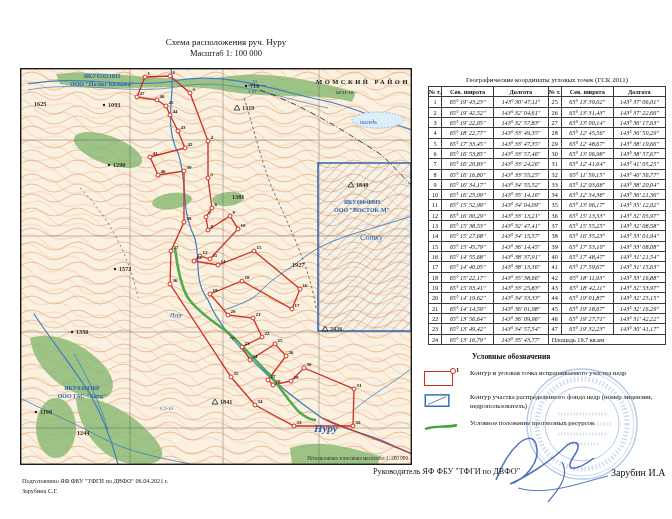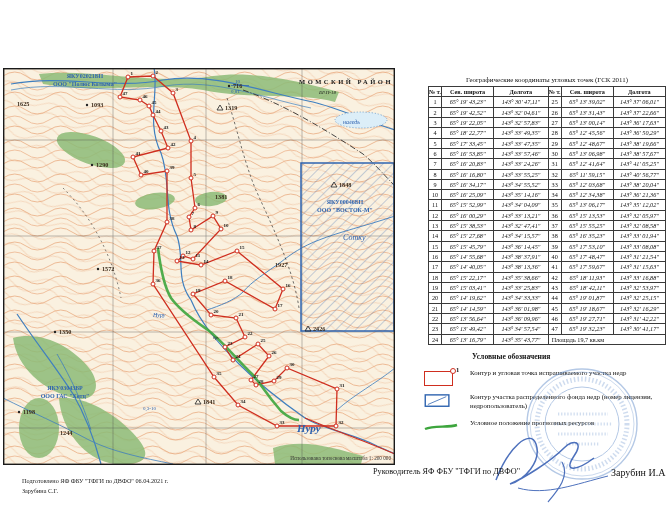--- a/index.html
+++ b/index.html
@@ -3,21 +3,21 @@
 <meta charset="utf-8">
 <style>
   html,body{margin:0;padding:0;background:#e9e9e9;}
   .page{position:relative;width:672px;height:519px;background:#ffffff;overflow:hidden;
         font-family:"Liberation Serif",serif;color:#111;}
   
   .map-title{position:absolute;left:96px;top:36px;width:260px;text-align:center;line-height:1.35;}
   .map-title .l1{font-size:9px;}
   .map-title .l2{font-size:8.5px;}
   
-  .map-frame{position:absolute;left:3px;top:68px;width:384px;height:397px;}
+  .map-frame{position:absolute;left:20px;top:68px;width:384px;height:397px;}
   .map-frame svg{display:block;}
   
   .tbl-wrap{position:absolute;left:428px;top:76px;width:238px;}
   .tbl-title{font-size:6.9px;text-align:center;margin:0 0 3px 0;}
   table.coords{width:100%;border-collapse:collapse;table-layout:fixed;font-size:6.2px;}
   table.coords th,table.coords td{border:0.7px solid #3a3a3a;padding:1px 0;text-align:center;
         white-space:nowrap;overflow:hidden;line-height:1.18;}
   table.coords th{font-weight:bold;}
   table.coords td.coord{font-style:italic;}
   table.coords td.area{text-align:left;padding-left:3px;font-style:normal;}
@@ -37,20 +37,24 @@
   .approver-title{position:absolute;left:373px;top:467px;font-size:8.2px;}
   .approver-name{position:absolute;left:611px;top:467px;font-size:10px;}
   .stamp{position:absolute;left:516px;top:358px;width:132px;height:132px;opacity:.5;}
   .signature{position:absolute;left:466px;top:418px;width:195px;height:95px;}
 </style>
 </head>
 <body>
 
 <div class="page">
 
+  <div class="map-title">
+    <div class="l1">Схема расположения руч. Нуру</div>
+    <div class="l2">Масштаб 1: 100 000</div>
+  </div>
 
   <div class="map-frame">
     <svg id="map-svg" width="392" height="397" viewBox="0 0 392 397" xmlns="http://www.w3.org/2000/svg">
       <defs>
         <pattern id="topo" width="46" height="34" patternUnits="userSpaceOnUse">
           <path d="M0,8 Q12,0 23,8 T46,8" fill="none" stroke="#e9a87c" stroke-width="0.8"></path>
           <path d="M0,18 Q12,10 23,18 T46,18" fill="none" stroke="#e9a87c" stroke-width="0.7"></path>
           <path d="M0,28 Q12,20 23,28 T46,28" fill="none" stroke="#e9a87c" stroke-width="0.8"></path>
         </pattern>
         <pattern id="hatch" width="7" height="7" patternUnits="userSpaceOnUse" patternTransform="rotate(45)">

